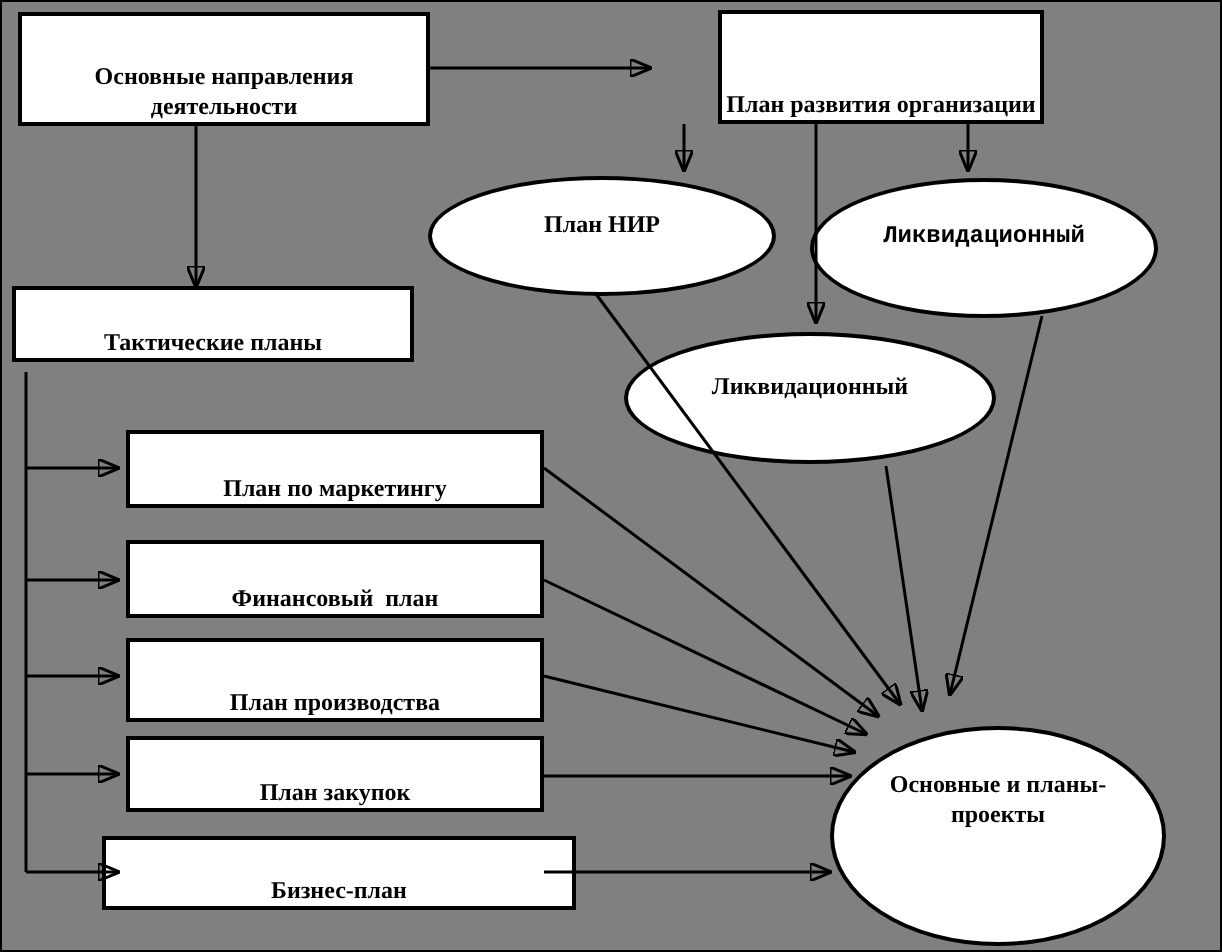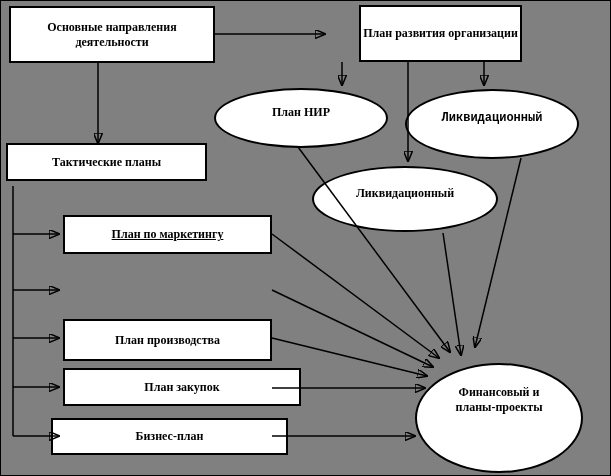--- a/index.html
+++ b/index.html
@@ -8,31 +8,31 @@
     background:#808080; border:1px solid #000; box-sizing:border-box;
     overflow:hidden;
     font-family:"Liberation Serif","DejaVu Serif",serif;
   }
   .node {
     position:absolute; background:#ffffff; border:2px solid #000000;
     box-sizing:border-box; display:flex; justify-content:center;
     text-align:center; font-weight:bold; font-size:12px; line-height:15px;
     color:#000;
   }
-  .rect { align-items:center; padding-top:0; }
+  .rect { align-items:flex-end; padding-top:0; }
   .ellipse { border-radius:50%; align-items:center; padding-bottom:12px; }
   .label { white-space:pre-wrap; }
 
   #n-main          { left:8px;   top:5px;   width:206px; height:57px; }
   #n-dev           { left:330px; top:4px;   width:163px; height:57px;margin-left:28px; }
   #n-tactical      { left:5px;   top:142px; width:201px; height:38px; }
-  #n-marketing     { left:62px;  top:214px; width:209px; height:39px;text-decoration:underline; }
+  #n-marketing     { left:62px;  top:214px; width:209px; height:39px; }
   #n-financial     { left:62px;  top:269px; width:209px; height:39px; }
   #n-production    { left:62px;  top:318px; width:209px; height:42px; }
-  #n-procurement   { left:62px;  top:367px; width:238px; height:38px; }
+  #n-procurement   { left:62px;  top:367px; width:209px; height:38px; }
   #n-business      { left:50px;  top:417px; width:237px; height:37px; }
   #n-nir           { left:213px; top:87px;  width:174px; height:60px;text-align:center; }
   #n-liquidation   { left:404px; top:88px;  width:174px; height:70px;font-family:Liberation Mono, monospace; }
   #n-diversification { left:311px; top:165px; width:186px; height:66px; }
   #n-programs      { left:414px; top:362px; width:168px; height:110px;
                      align-items:flex-start; padding:20px 0 0 0; }
   #n-programs .label { max-width:120px; }
 
   .arrows { position:absolute; left:0; top:0; z-index:5; pointer-events:none; }
   .arrows line, .arrows path { stroke:#000; stroke-width:1.5; fill:none; }
@@ -51,20 +51,23 @@
   </div>
 
   <div class="node rect" id="n-tactical">
     <span class="label">Тактические планы</span>
   </div>
 
   <div class="node rect" id="n-marketing">
     <span class="label">План по маркетингу</span>
   </div>
 
+  <div class="node rect" id="n-financial">
+    <span class="label">Финансовый  план</span>
+  </div>
 
   <div class="node rect" id="n-production">
     <span class="label">План производства</span>
   </div>
 
   <div class="node rect" id="n-procurement">
     <span class="label">План закупок</span>
   </div>
 
   <div class="node rect" id="n-business">
@@ -77,21 +80,21 @@
 
   <div class="node ellipse" id="n-liquidation">
     <span class="label">Ликвидационный</span>
   </div>
 
   <div class="node ellipse" id="n-diversification">
     <span class="label">Ликвидационный</span>
   </div>
 
   <div class="node ellipse" id="n-programs">
-    <span class="label">Финансовый и планы-проекты</span>
+    <span class="label">Основные и планы-проекты</span>
   </div>
 
   <svg class="arrows" width="611" height="476" viewBox="0 0 611 476">
     <defs>
       <marker id="ah" markerWidth="11" markerHeight="9" refX="10" refY="4.5" orient="auto" markerUnits="userSpaceOnUse">
         <path d="M0,0 L11,4.5 L0,9 Z" fill="#000" stroke="none"></path>
       </marker>
     </defs>
 
     <line x1="214" y1="33" x2="324" y2="33" marker-end="url(#ah)"></line>

